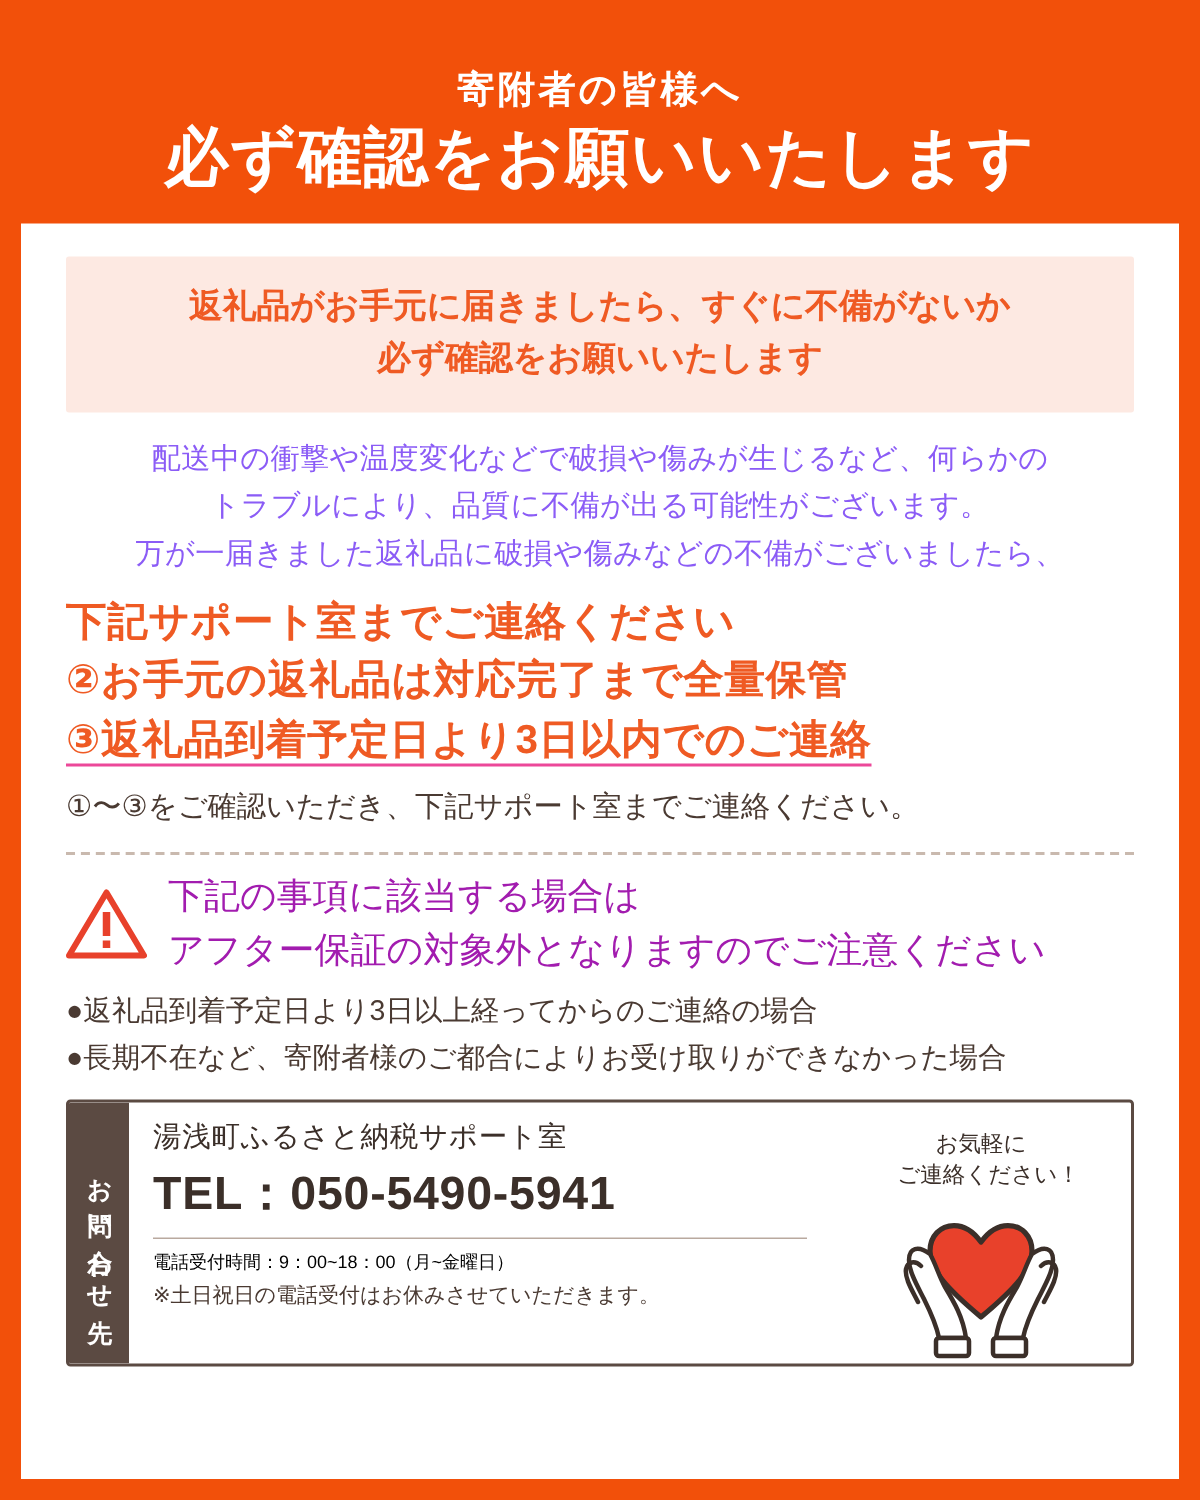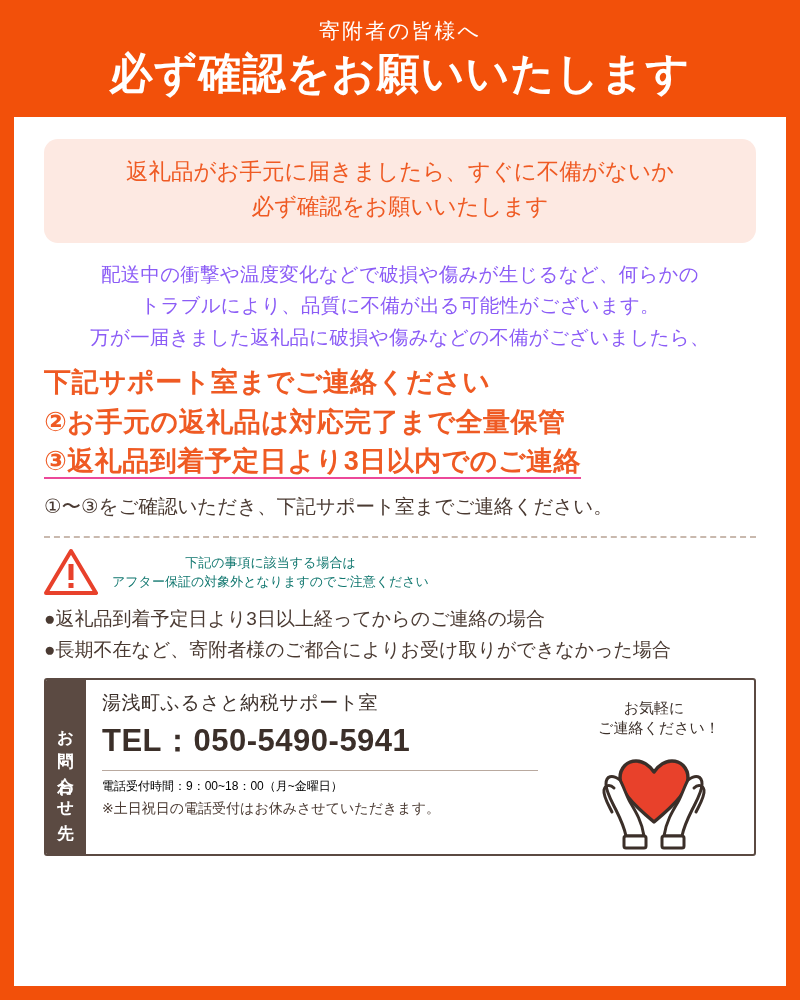--- a/index.html
+++ b/index.html
@@ -28,45 +28,46 @@
   .header {
     background: #f2500a;
     color: #ffffff;
     text-align: center;
     padding: 18px 0 16px 0;
     margin: 0 -14px;
     width: 800px;
     box-sizing: border-box;
   }
   .header-sub {
-    font-size: 21px;
-    font-weight: normal;
+    font-size: 25px;
+    font-weight: bold;
     letter-spacing: 2px;
     line-height: 1.2;
+    margin-top: 27px;
   }
   .header-main {
     font-size: 43px;
     font-weight: bold;
     letter-spacing: 1px;
     line-height: 1.25;
     margin-top: 4px;
   }
   
   .content {
     padding: 22px 30px 0 30px;
   }
   .notice-box {
     background: #fde9e2;
     color: #ef5a23;
     font-size: 22.5px;
-    font-weight: normal;
+    font-weight: bold;
     text-align: center;
     line-height: 1.55;
     padding: 16px 10px 18px 10px;
-    border-radius: 14px;
+    border-radius: 2px;
   }
   .para {
     color: #8b5cf6;
     font-size: 19.5px;
     line-height: 1.62;
     margin-top: 16px;
     letter-spacing: 0.2px;
     text-align: center;
   }
   .para div { white-space: nowrap; }
@@ -105,25 +106,24 @@
     margin-top: 6px;
   }
   .warn-icon {
     width: 54px;
     height: 48px;
     flex: 0 0 54px;
     position: relative;
   }
   .warn-icon svg { display: block; }
   .warn-text {
-    color: #0f766e;
-    font-size: 13px;
+    color: #a21caf;
+    font-size: 24px;
     line-height: 1.5;
     white-space: nowrap;
-    text-align: center;
   }
   .bullets {
     margin-top: 8px;
     color: #4a3a32;
     font-size: 19px;
     line-height: 1.62;
   }
   .bullets div { white-space: nowrap; }
   
   .contact {

